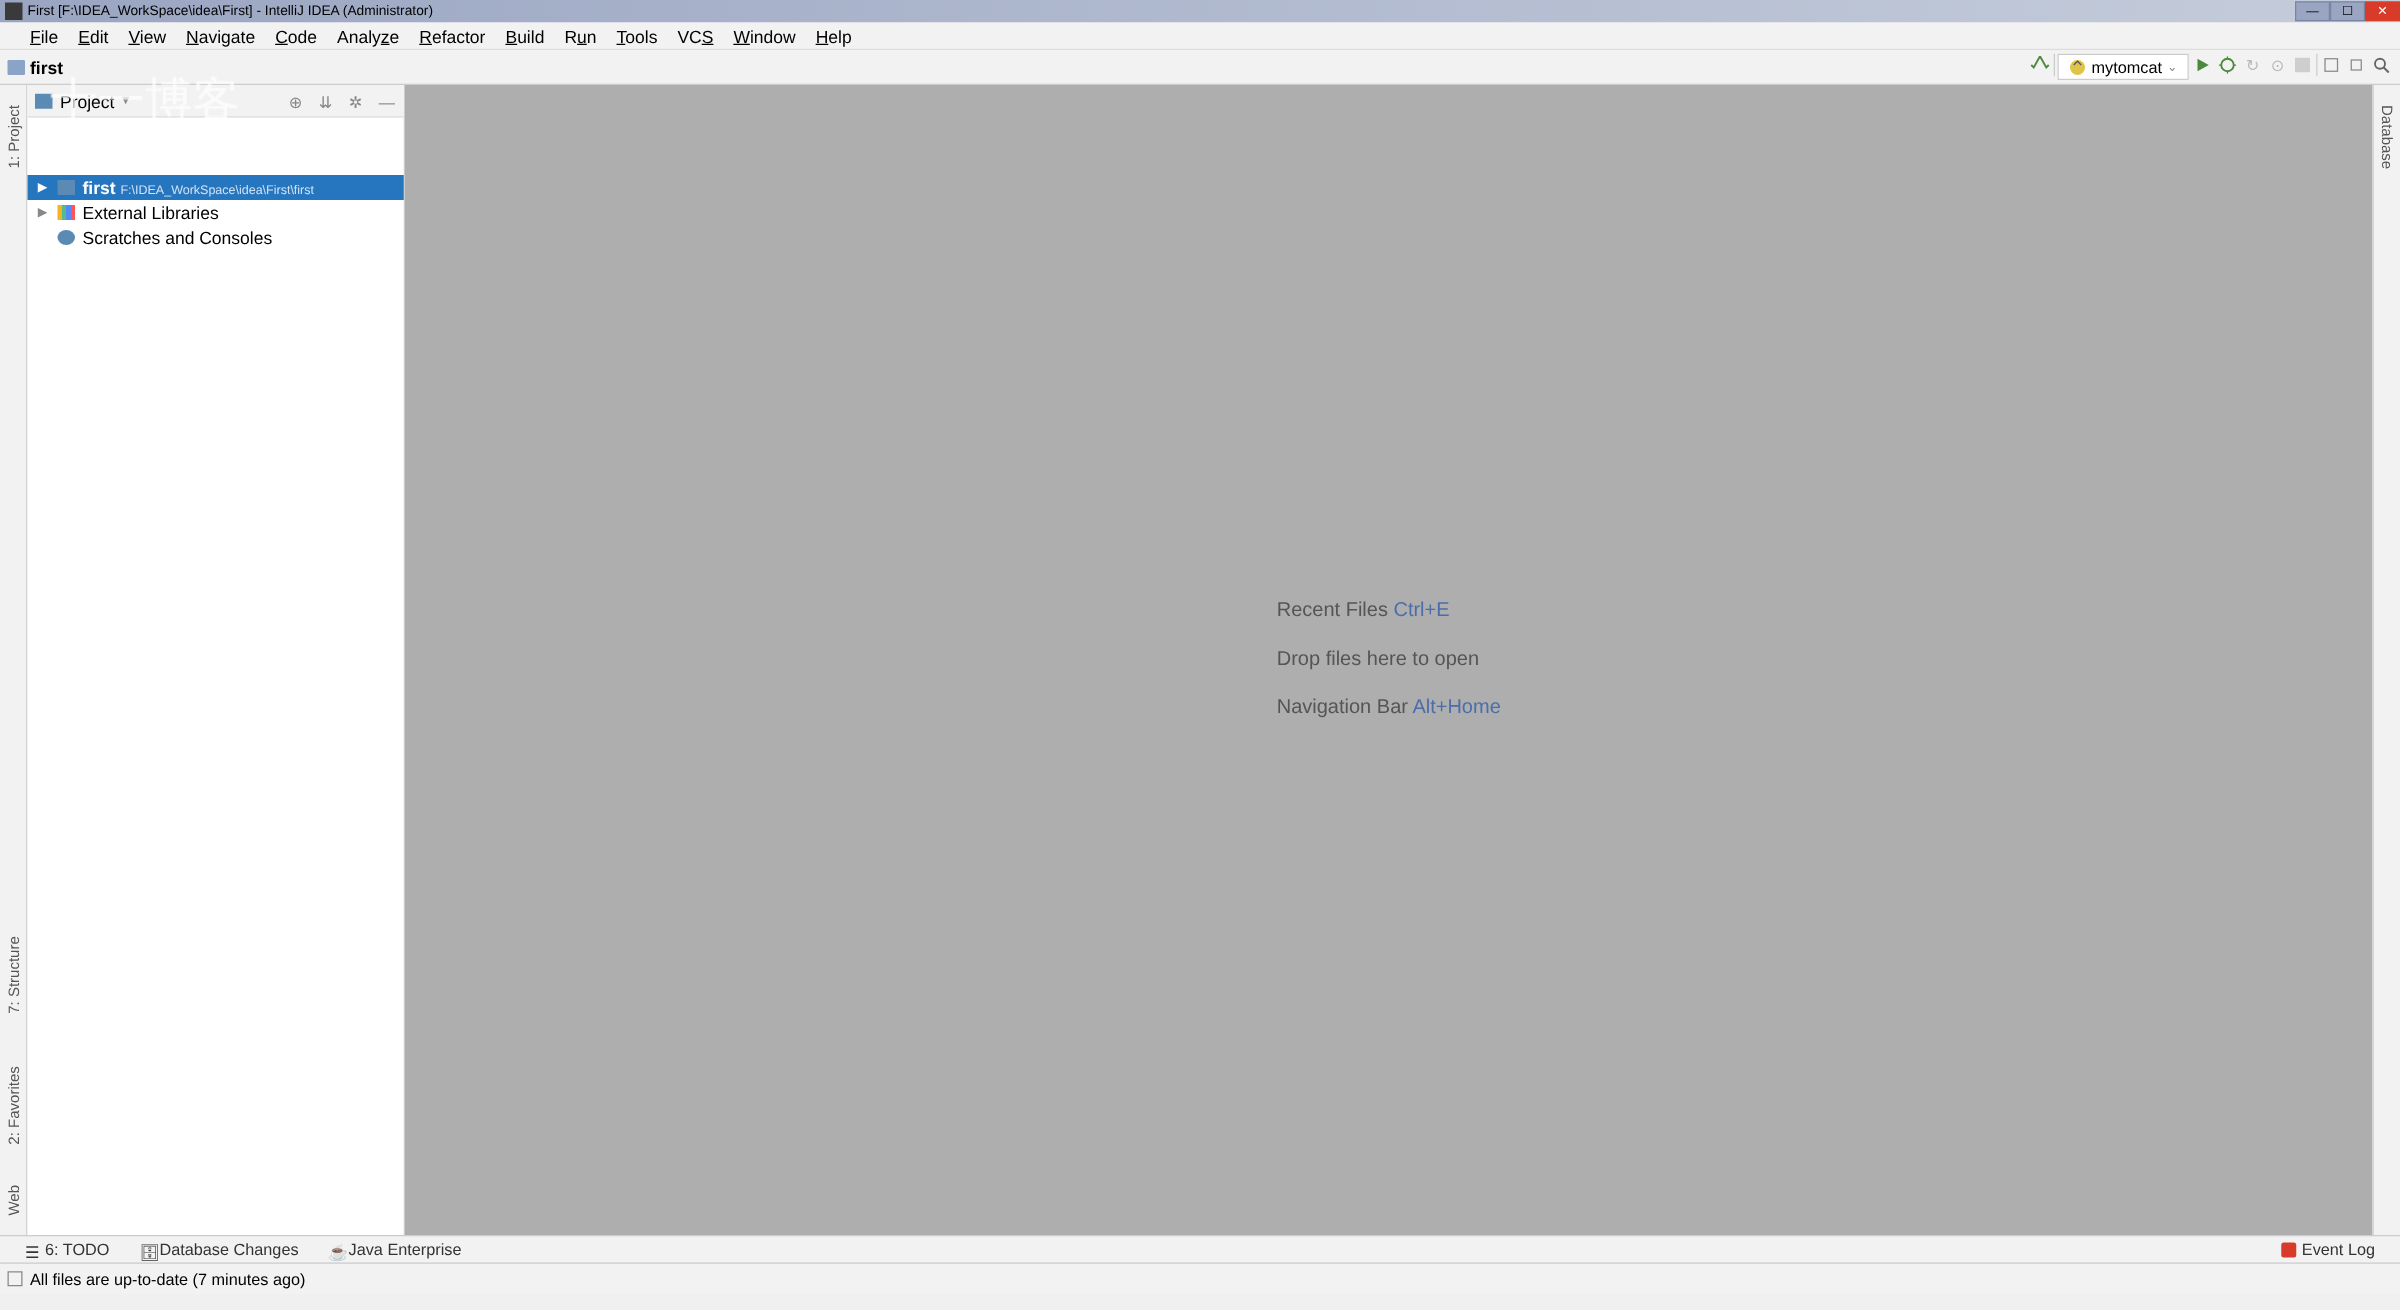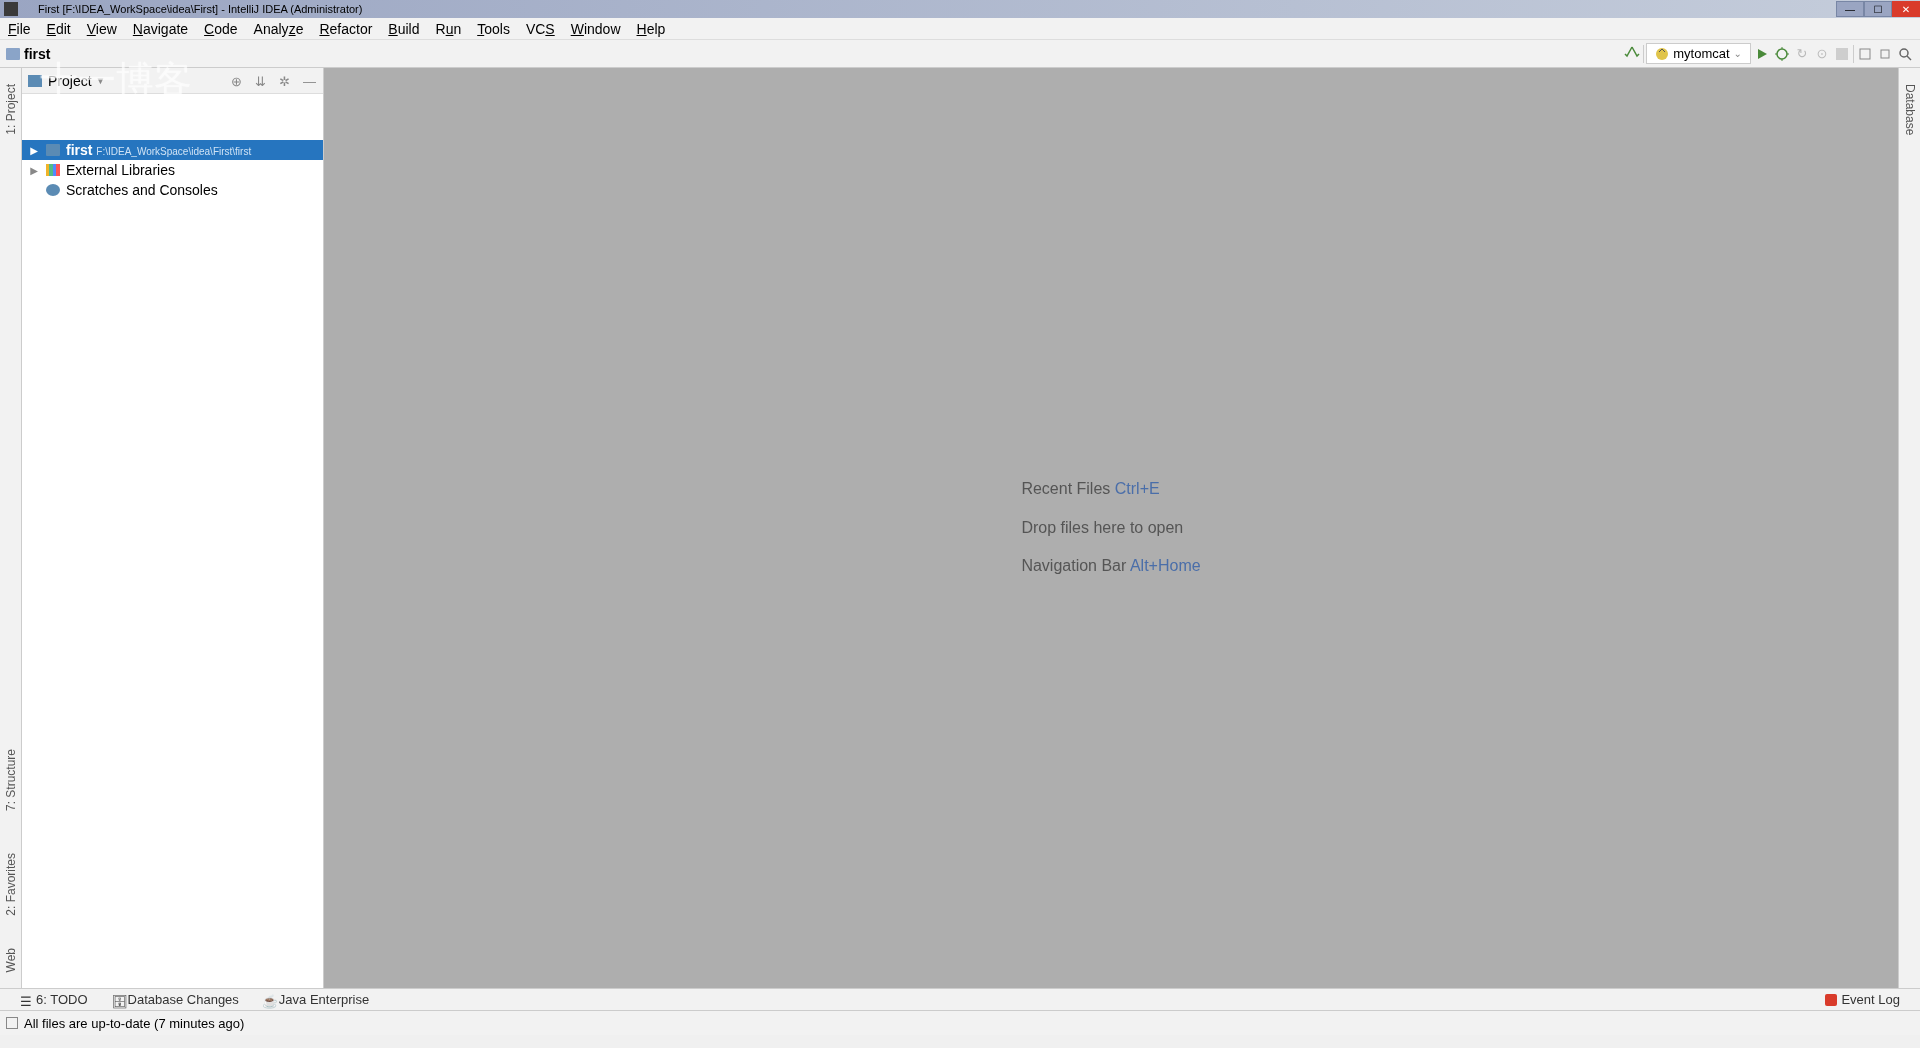--- a/index.html
+++ b/index.html
@@ -1,37 +1,37 @@
 <!DOCTYPE html>
 <html><head>
 <meta charset="utf-8">
 <style>
 * { margin: 0; padding: 0; box-sizing: border-box; font-family: "Segoe UI", Tahoma, sans-serif; }
 body { width: 1920px; height: 1048px; background: #f0f0f0; overflow: hidden; position: relative; font-size: 13px; }
 
 
-.titlebar { height: 18px; background: linear-gradient(to right, #9aa5c2, #c5cddb); display: flex; align-items: center; padding-left: 4px; font-size: 11px; color: #000; gap: 16px; }
+.titlebar { height: 18px; background: linear-gradient(to right, #9aa5c2, #c5cddb); display: flex; align-items: center; padding-left: 4px; font-size: 11px; color: #000; }
 .titlebar .icon { width: 14px; height: 14px; background: #3a3a3a; margin-right: 4px; display: inline-block; }
 .titlebar .win-controls { margin-left: auto; display: flex; }
 .titlebar .win-btn { width: 28px; height: 16px; display: flex; align-items: center; justify-content: center; font-size: 10px; }
 .titlebar .min { background: #9aa5c2; border: 1px solid #7886a5; }
 .titlebar .max { background: #9aa5c2; border: 1px solid #7886a5; }
 .titlebar .close { background: #d93b2b; color: #fff; }
 
 
-.menubar { height: 22px; background: #f2f2f2; display: flex; align-items: center; padding-left: 0; font-size: 14px; border-bottom: 1px solid #ddd; }
+.menubar { height: 22px; background: #f2f2f2; display: flex; align-items: center; padding-left: 16px; font-size: 14px; border-bottom: 1px solid #ddd; }
 .menubar .menu-item { padding: 0 8px; cursor: pointer; }
 .menubar .menu-item .underline { text-decoration: underline; }
 
 
 .toolbar { height: 28px; background: #f2f2f2; display: flex; align-items: center; padding: 0 6px; border-bottom: 1px solid #ccc; }
 .breadcrumb { display: flex; align-items: center; gap: 4px; }
 .breadcrumb .folder-icon { width: 14px; height: 12px; background: #8aa4c8; border-radius: 1px; display:inline-block; }
 .breadcrumb .crumb { font-weight: bold; font-size: 14px; }
-.toolbar .right { margin-left: auto; display: flex; align-items: center; gap: 2px; }
+.toolbar .right { margin-left: auto; display: flex; align-items: flex-start; gap: 2px; }
 .toolbar .tool-icon { width: 18px; height: 18px; display: flex; align-items: center; justify-content: center; color: #666; cursor: pointer; }
 .toolbar .divider { width: 1px; height: 18px; background: #ccc; }
 .runconfig { display: flex; align-items: center; gap: 4px; border: 1px solid #ccc; padding: 2px 8px; background: #fff; font-size: 13px; }
 .runconfig .tomcat-icon { width: 14px; height: 14px; display:inline-block; }
 
 
 .main { display: flex; height: 920px; position: relative; }
 
 
 .left-gutter { width: 22px; background: #f2f2f2; border-right: 1px solid #ccc; display: flex; flex-direction: column; align-items: center; padding-top: 10px; }

